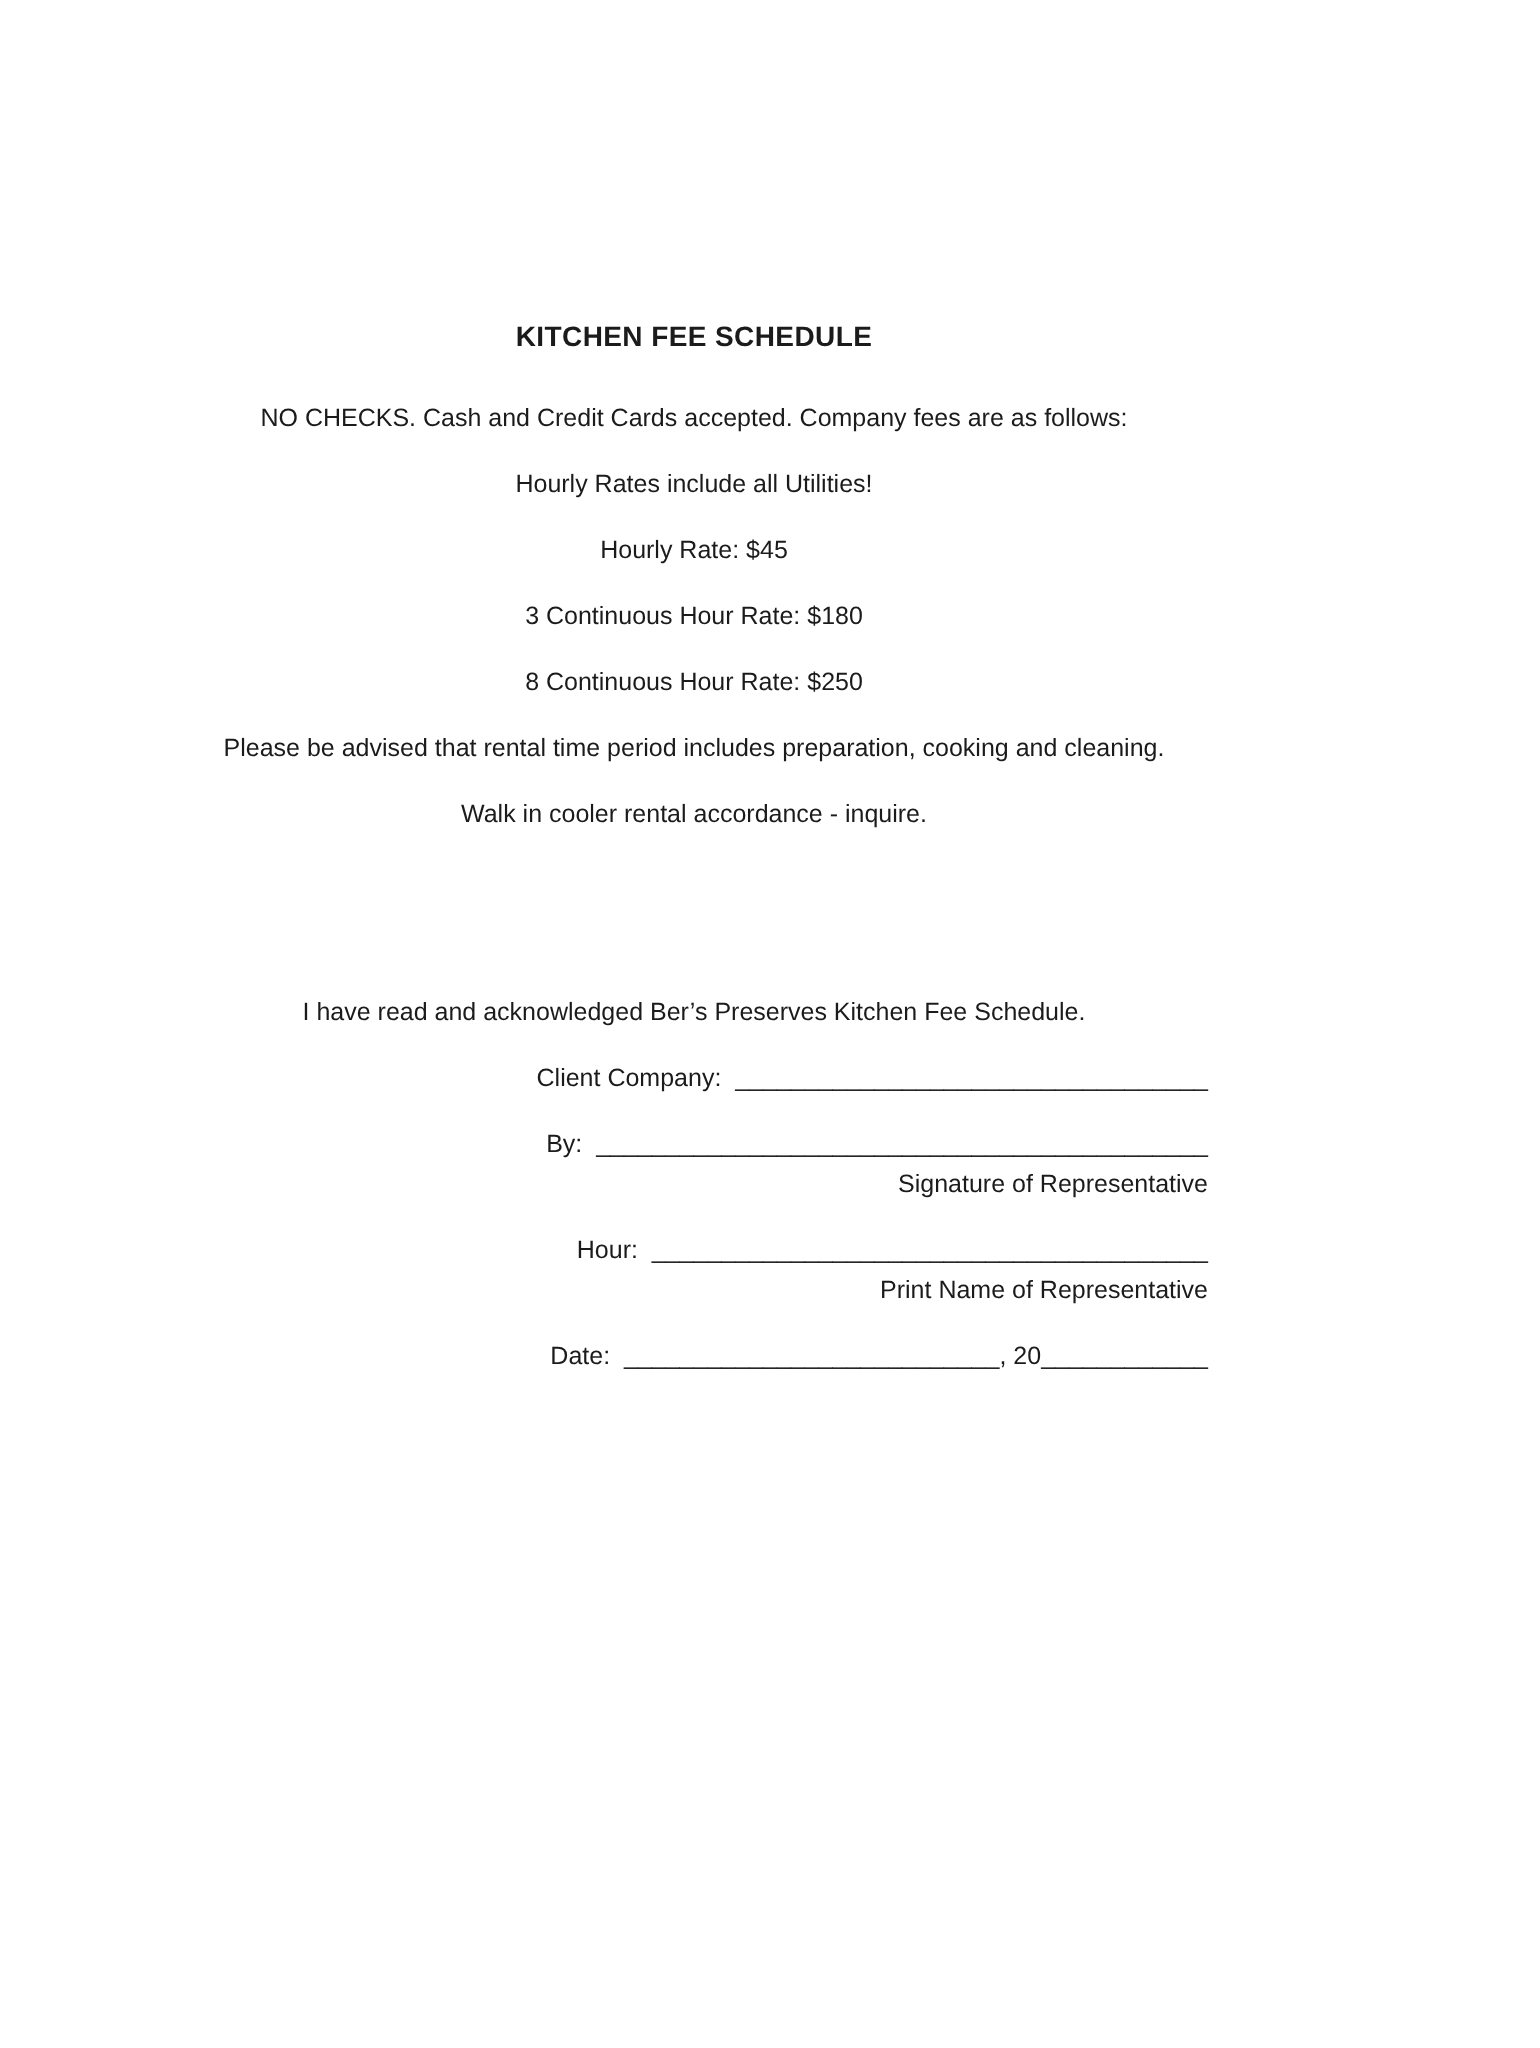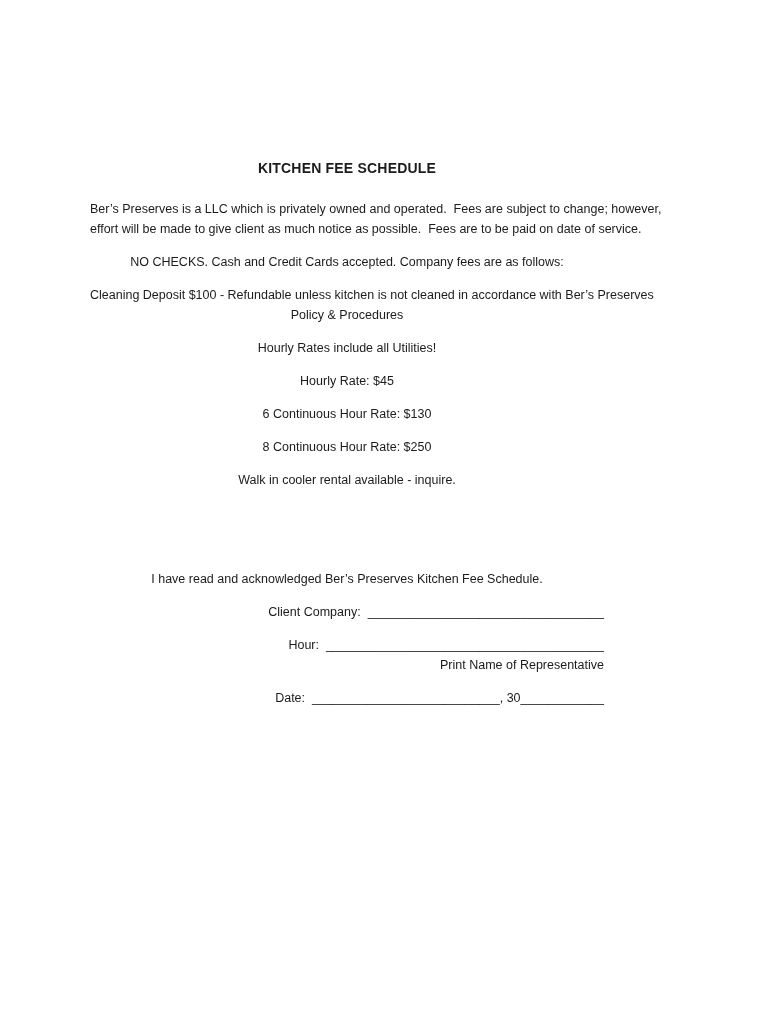--- a/index.html
+++ b/index.html
@@ -47,42 +47,43 @@
   .sub-name { padding-left: 39px; }
   .blank { letter-spacing: 0; }
 </style>
 </head>
 <body>
 
 <div class="page">
 
   <h1 class="doc-title">KITCHEN FEE SCHEDULE</h1>
 
-  <p class="para center">Ber’s Preserves is a LLC which is privately owned and operated.  Fees are subject to change; however,
-effort will be made to give client as much notice as possible.  Fees are to be paid on date of service.</p>
   <p class="para center">NO CHECKS. Cash and Credit Cards accepted. Company fees are as follows:</p>
-  <p class="para center">Cleaning Deposit $100 - Refundable unless kitchen is not cleaned in accordance with Ber’s Preserves
-Policy &amp; Procedures</p>
   <p class="para center">Hourly Rates include all Utilities!</p>
   <p class="para center">Hourly Rate: $45</p>
-  <p class="para center">6 Continuous Hour Rate: $130</p>
+  <p class="para center">3 Continuous Hour Rate: $180</p>
   <p class="para center">8 Continuous Hour Rate: $250</p>
-  <p class="para center">Walk in cooler rental available - inquire.</p>
+  <p class="para center">Please be advised that rental time period includes preparation, cooking and cleaning.</p>
+  <p class="para center">Walk in cooler rental accordance - inquire.</p>
 
   <div class="spacer"></div>
 
   <p class="para center">I have read and acknowledged Ber’s Preserves Kitchen Fee Schedule.</p>
 
   <div class="field">
     <div class="line"><span>Client Company:  </span><span class="blank">__________________________________</span></div>
   </div>
 
+  <div class="field">
+    <div class="line"><span>By:  </span><span class="blank">____________________________________________</span></div>
+    <div class="line sub-by">Signature of Representative</div>
+  </div>
 
   <div class="field">
     <div class="line"><span>Hour:  </span><span class="blank">________________________________________</span></div>
     <div class="line sub-name">Print Name of Representative</div>
   </div>
 
   <div class="field">
-    <div class="line"><span>Date:  </span><span class="blank">___________________________</span><span>, 30</span><span class="blank">____________</span></div>
+    <div class="line"><span>Date:  </span><span class="blank">___________________________</span><span>, 20</span><span class="blank">____________</span></div>
   </div>
 
 </div>
 
 </body></html>

